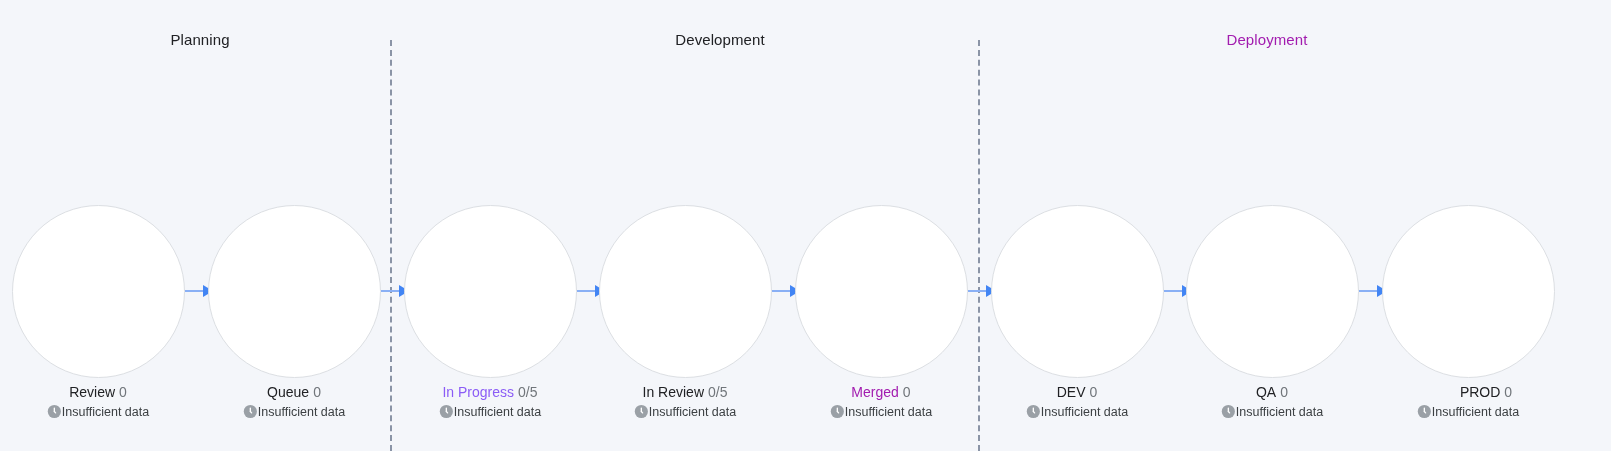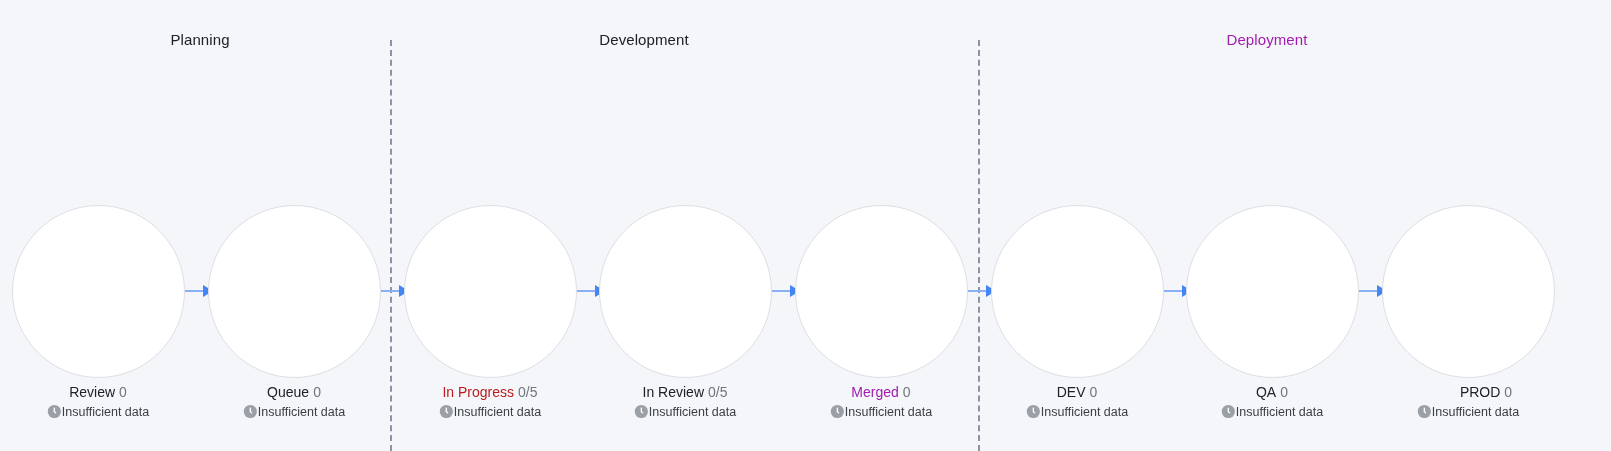--- a/index.html
+++ b/index.html
@@ -101,21 +101,21 @@
     border-top:6px solid transparent;
     border-bottom:6px solid transparent;
     width:0;height:0;
   }
 </style>
 </head>
 <body>
 
 <div id="stage" style="background: rgb(244, 246, 250);">
     <div class="phase-label" style="left: 200px; color: rgb(32, 33, 36); text-align: center;">Planning</div>
-    <div class="phase-label" style="left: 644px; color: rgb(32, 33, 36);">Development</div>
+    <div class="phase-label" style="left: 720px; color: rgb(32, 33, 36);">Development</div>
     <div class="phase-label" style="left: 1267px; color: #a21caf;">Deployment</div>
     <div class="divider" style="left: 390px; border-left-color: rgb(138, 148, 166);"></div>
     <div class="divider" style="left: 978px; border-left-color: rgb(138, 148, 166);"></div>
     <div class="arrow" style="left: 185px; width: 27px; background: rgb(138, 176, 245);"></div>
     <div class="arrow" style="left: 381px; width: 27px; background: rgb(138, 176, 245);"></div>
     <div class="arrow" style="left: 577px; width: 27px; background: rgb(138, 176, 245);"></div>
     <div class="arrow" style="left: 772px; width: 27px; background: rgb(138, 176, 245);"></div>
     <div class="arrow" style="left: 968px; width: 27px; background: rgb(138, 176, 245);"></div>
     <div class="arrow" style="left: 1164px; width: 27px; background: rgb(138, 176, 245);"></div>
     <div class="arrow" style="left: 1359px; width: 27px; background: rgb(138, 176, 245);"></div>
@@ -138,21 +138,21 @@
         <span class="clock-icon"><svg viewBox="0 0 16 16" width="15" height="15">
             <circle cx="8" cy="8" r="7" fill="#9aa0a6"></circle>
             <rect x="7.3" y="3.6" width="1.4" height="4.9" rx="0.7" fill="#ffffff"></rect>
             <rect x="7.3" y="7.3" width="1.4" height="3.4" rx="0.7" fill="#ffffff" transform="rotate(-42 8 8)"></rect>
           </svg></span>
         <span style="color: rgb(60, 64, 67);">Insufficient data</span>
       </div>
     </div>
     <div class="node" style="left: 490px;">
       <div class="circle" style="background: rgb(255, 255, 255); border-color: rgb(220, 223, 227);"></div>
-      <div class="node-title"><span style="color: #b91c1c;">In Progress</span><span class="count" style="color: rgb(112, 117, 122);">0/5</span></div>
+      <div class="node-title"><span style="color: #8b5cf6;">In Progress</span><span class="count" style="color: rgb(112, 117, 122);">0/5</span></div>
       <div class="status-row">
         <span class="clock-icon"><svg viewBox="0 0 16 16" width="15" height="15">
             <circle cx="8" cy="8" r="7" fill="#9aa0a6"></circle>
             <rect x="7.3" y="3.6" width="1.4" height="4.9" rx="0.7" fill="#ffffff"></rect>
             <rect x="7.3" y="7.3" width="1.4" height="3.4" rx="0.7" fill="#ffffff" transform="rotate(-42 8 8)"></rect>
           </svg></span>
         <span style="color: rgb(60, 64, 67);">Insufficient data</span>
       </div>
     </div>
     <div class="node" style="left: 685px;">

